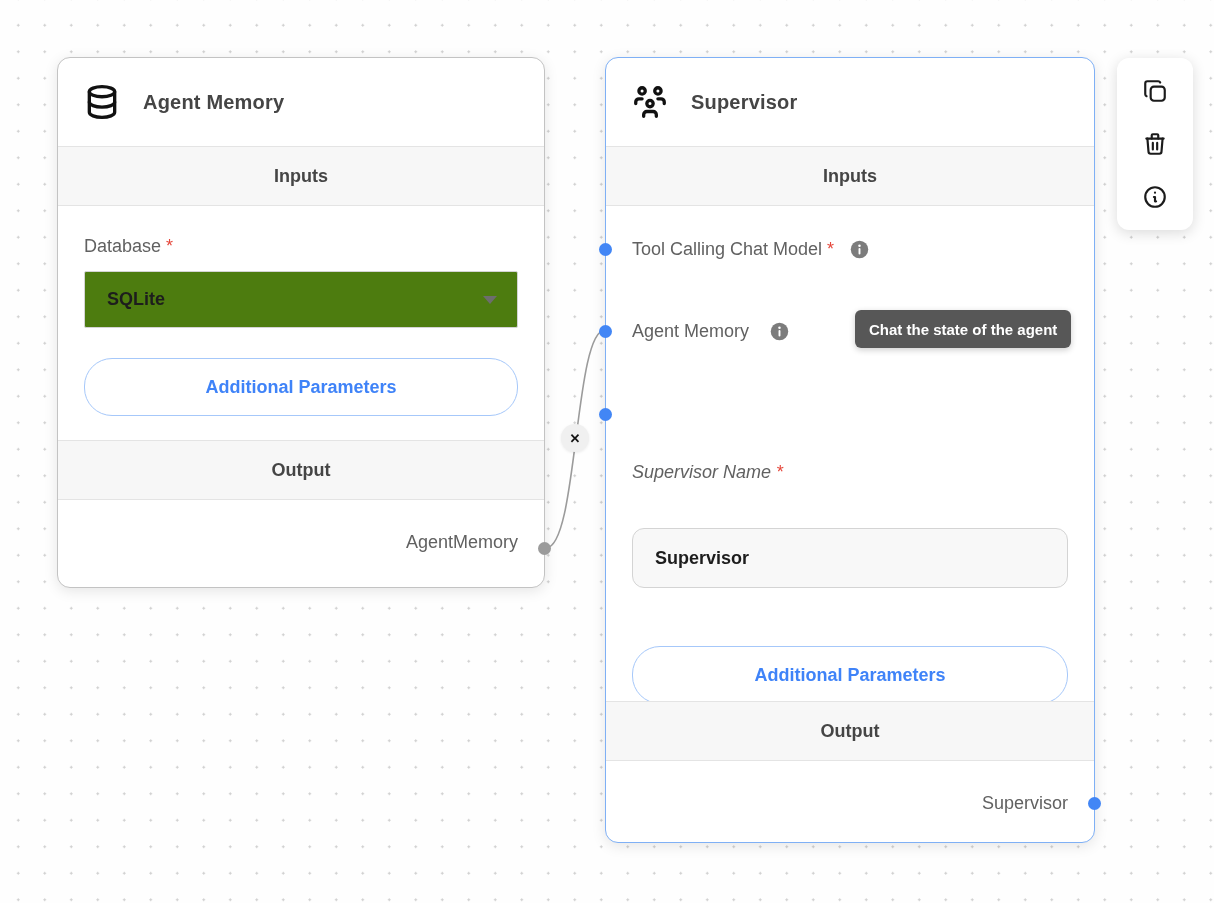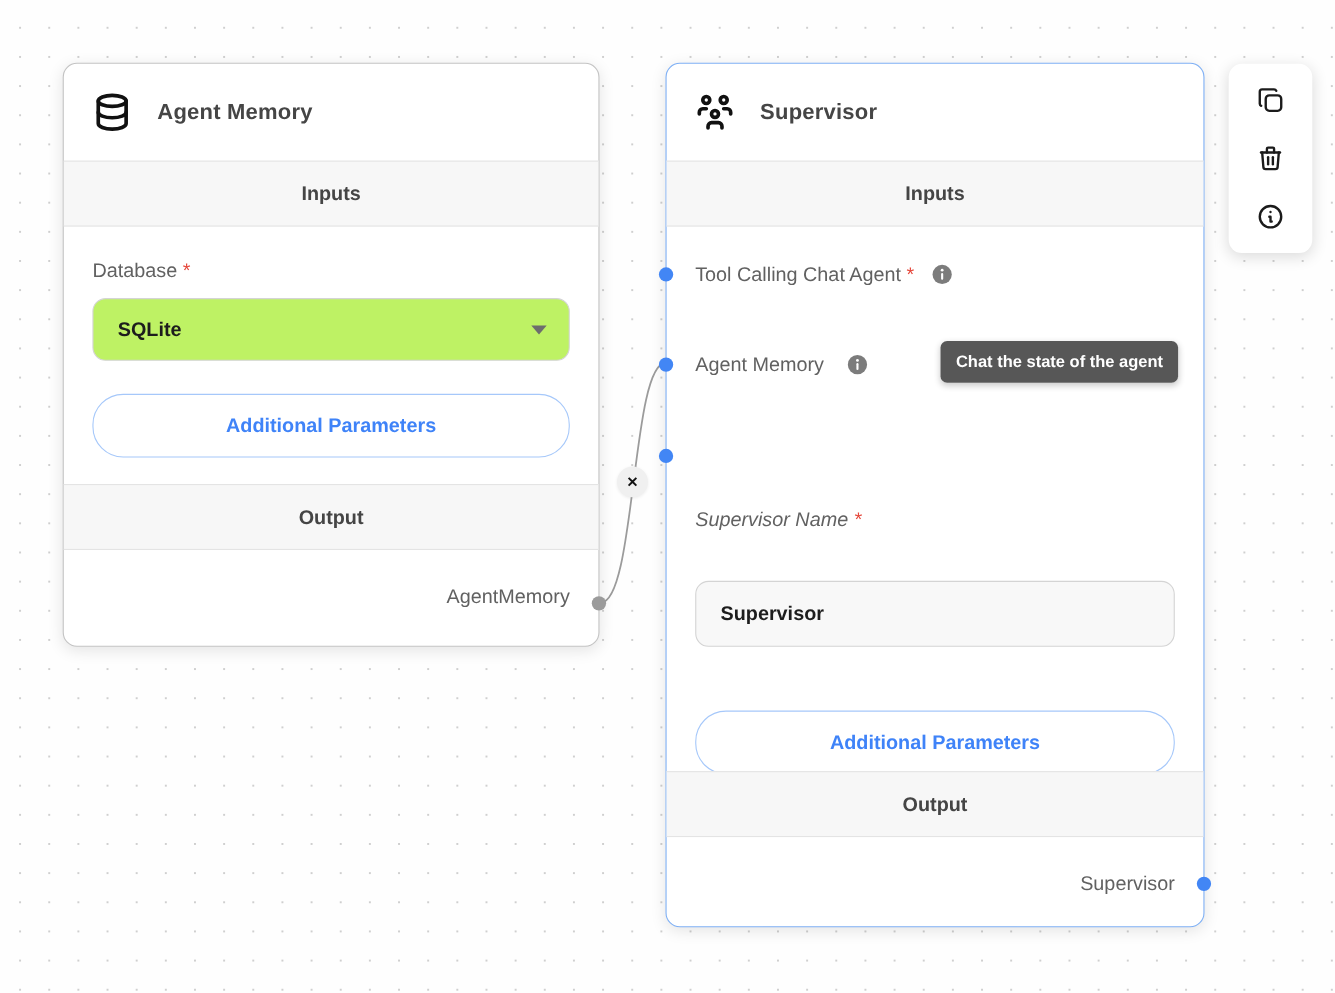--- a/index.html
+++ b/index.html
@@ -32,22 +32,22 @@
     height:60px; background:#f7f7f7;
     border-top:1px solid #e4e4e4; border-bottom:1px solid #e4e4e4;
     display:flex; align-items:center; justify-content:center;
     font-size:18px; font-weight:700; color:#454545;
   }
 
   .field-label { font-size:18px; color:#616161; }
   .req { color:#e5473b; margin-left:5px; }
 
   .select-box {
-    margin:14px 26px 0 26px; height:57px; background:#bef264;
-    border:1px solid #d4d4d4; border-radius:12px;
+    margin:14px 26px 0 26px; height:57px; background:#4d7c0f;
+    border:1px solid #d4d4d4; border-radius:2px;
     display:flex; align-items:center; justify-content:space-between;
     padding:0 20px 0 22px; cursor:pointer;
   }
   .select-value { font-size:18px; font-weight:700; color:#1d1d1d; }
   .caret { width:0; height:0; border-left:7px solid transparent; border-right:7px solid transparent; border-top:8px solid #6d6d6d; }
 
   .pill-btn {
     margin:30px 26px 0 26px; height:58px; background:#fff;
     border:1px solid #a6c8fa; border-radius:28px;
     display:flex; align-items:center; justify-content:center;
@@ -147,21 +147,21 @@
           <path d="M5 5a2 2 0 1 0 4 0a2 2 0 0 0 -4 0"></path>
           <path d="M3 13v-1a2 2 0 0 1 2 -2h2"></path>
         </svg>
       </span>
       <span class="node-title">Supervisor</span>
     </div>
 
     <div class="section-bar">Inputs</div>
 
     <div class="anchor-row" style="top:174px;">
-      <span class="field-label"><span>Tool Calling Chat Agent</span><span class="req">*</span></span>
+      <span class="field-label"><span>Tool Calling Chat Model</span><span class="req">*</span></span>
       <span class="info-dot">
         <svg viewBox="0 0 24 24">
             <circle cx="12" cy="12" r="10" fill="#7c7c7c"></circle>
             <circle cx="12" cy="7.6" r="1.45" fill="#fff"></circle>
             <rect x="10.9" y="10.4" width="2.2" height="7.2" rx="1.1" fill="#fff"></rect>
           </svg>
       </span>
     </div>
     <div class="anchor-row" style="top:256px;">
       <span class="field-label"><span>Agent Memory</span><span class="req"></span></span>

